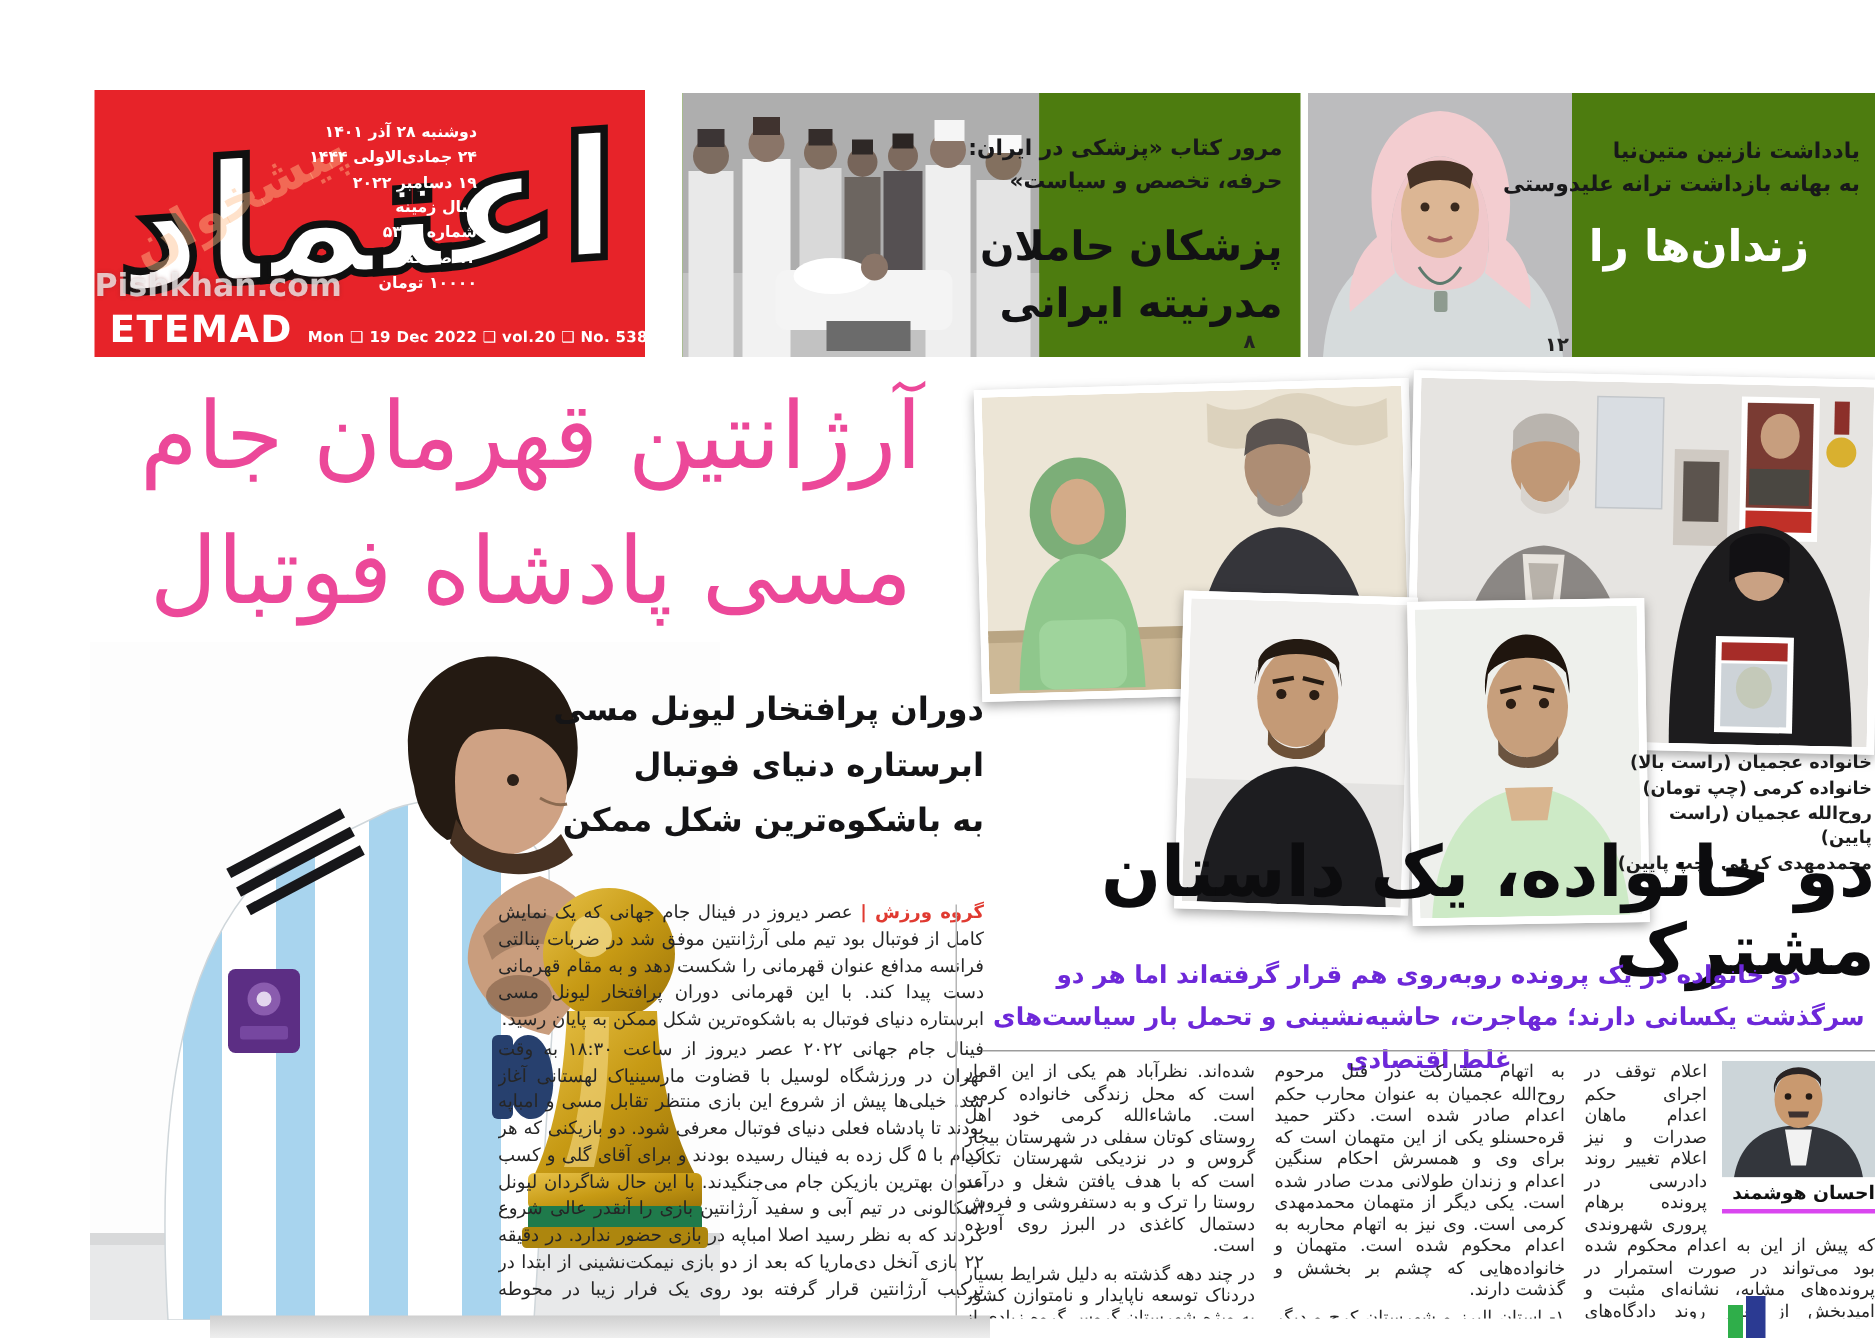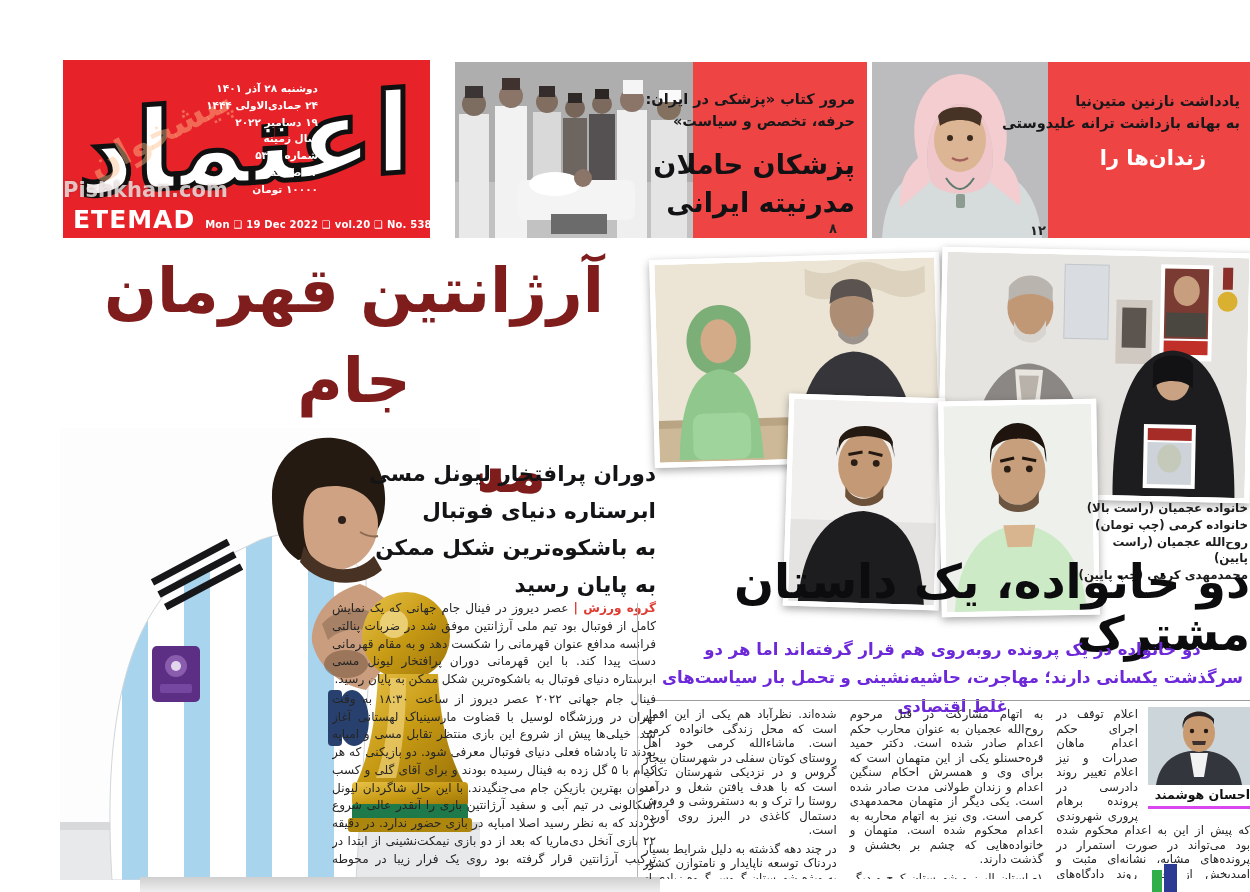--- a/index.html
+++ b/index.html
@@ -20,29 +20,29 @@
   .date-block{right:112px;top:20px;text-align:right;color:#ffffff;font-size:10.5px;
     line-height:1.6;font-weight:600;}
   .masthead-en{left:10px;right:8px;bottom:4px;display:flex;align-items:baseline;color:#fff;}
   .logo-en{font-size:25px;font-weight:bold;letter-spacing:1px;margin-right:10px;}
   .info-en{font-size:10px;font-weight:600;white-space:nowrap;letter-spacing:.2px;}
   .wm-pishkhan{left:0px;bottom:36px;color:rgba(240,240,240,.78);font-size:21px;font-weight:bold;
     text-shadow:0 0 3px rgba(120,40,40,.4);}
   .wm-fa{left:18px;top:52px;color:rgba(255,190,140,.45);font-size:36px;font-weight:bold;
     transform:rotate(-28deg);}
   
-  .panel{background:#ef4444;overflow:hidden;}
+  .panel{background:#4d7c0f;overflow:hidden;}
   .panel-medicine{left:455px;top:62px;width:412px;height:176px;}
   .panel-prison{left:872px;top:62px;width:378px;height:176px;}
   .panel-kicker{text-align:right;font-weight:700;color:#18181a;font-size:14.5px;line-height:1.55;}
   .panel-head{text-align:right;font-weight:900;color:#121214;font-size:27px;line-height:1.4;}
-  .panel-head.white{color:#ffffff;font-size:21px;}
+  .panel-head.white{color:#ffffff;font-size:29px;}
   .pagenum{font-size:13px;font-weight:700;color:#222;}
   
-  .lead-headline{left:60px;top:246px;width:588px;text-align:center;font-weight:700;color:#7f1d1d;
+  .lead-headline{left:60px;top:246px;width:588px;text-align:center;font-weight:400;color:#ec4899;
     font-size:62px;line-height:1.45;letter-spacing:-1px;}
   .lead-subdeck{left:330px;top:456px;width:326px;text-align:right;font-weight:800;color:#141416;
     font-size:21.5px;line-height:1.72;}
   .lead-body{left:332px;top:600px;width:324px;height:268px;text-align:justify;color:#262626;
     font-size:12.1px;line-height:1.47;overflow:hidden;}
   .lead-body p{margin:0 0 2px 0;}
   .red{color:#e03a31;font-weight:bold;}
   .photo-wrap{overflow:hidden;}
   .messi-photo{left:60px;top:428px;width:420px;height:452px;}
   .bottom-band{left:140px;top:877px;width:520px;height:15px;
@@ -227,21 +227,20 @@
     <rect x="292" y="354" width="116" height="24" rx="4" fill="url(#gold)"></rect>
     <rect x="292" y="376" width="116" height="16" rx="2" fill="#1f7a4b"></rect>
     <rect x="288" y="390" width="124" height="14" rx="3" fill="#ad860e"></rect>
   </svg>
 </div>
 
 <div class="abs lead-subdeck rtl">
   <div>دوران پرافتخار لیونل مسی</div>
   <div>ابرستاره دنیای فوتبال</div>
   <div>به باشکوه‌ترین شکل ممکن</div>
-  <div>به پایان رسید</div>
 </div>
 
 <div class="abs lead-body rtl">
   <p><span class="red">گروه ورزش |</span> <span>عصر دیروز در فینال جام جهانی که یک نمایش کامل از فوتبال بود تیم ملی آرژانتین موفق شد در ضربات پنالتی فرانسه مدافع عنوان قهرمانی را شکست دهد و به مقام قهرمانی دست پیدا کند. با این قهرمانی دوران پرافتخار لیونل مسی ابرستاره دنیای فوتبال به باشکوه‌ترین شکل ممکن به پایان رسید.</span></p>
   <p><span>فینال جام جهانی ۲۰۲۲ عصر دیروز از ساعت ۱۸:۳۰ به وقت تهران در ورزشگاه لوسیل با قضاوت مارسینیاک لهستانی آغاز شد. خیلی‌ها پیش از شروع این بازی منتظر تقابل مسی و امباپه بودند تا پادشاه فعلی دنیای فوتبال معرفی شود. دو بازیکنی که هر کدام با ۵ گل زده به فینال رسیده بودند و برای آقای گلی و کسب عنوان بهترین بازیکن جام می‌جنگیدند. با این حال شاگردان لیونل اسکالونی در تیم آبی و سفید آرژانتین بازی را آنقدر عالی شروع کردند که به نظر رسید اصلا امباپه در بازی حضور ندارد. در دقیقه ۲۲ بازی آنخل دی‌ماریا که بعد از دو بازی نیمکت‌نشینی از ابتدا در ترکیب آرژانتین قرار گرفته بود روی یک فرار زیبا در محوطه جریمه فرانسه توسط عثمان دمبله سرنگون شد و داور نقطه پنالتی را نشان داد و دقیقه‌ای بعد لیونل مسی موفق شد دروازه هوگو لوریس را باز کند.</span> </p>
 </div>
 
 <div class="abs bottom-band"></div>
 <div class="abs v-divider"></div>
 

